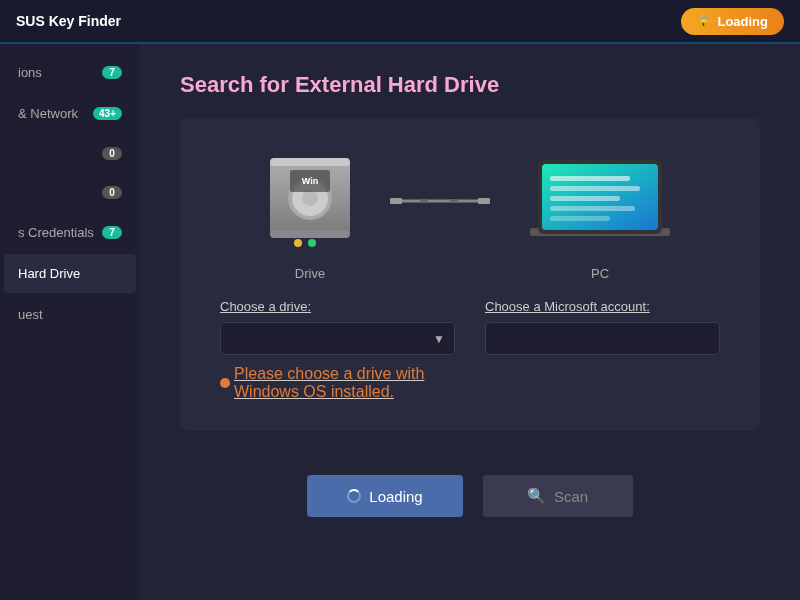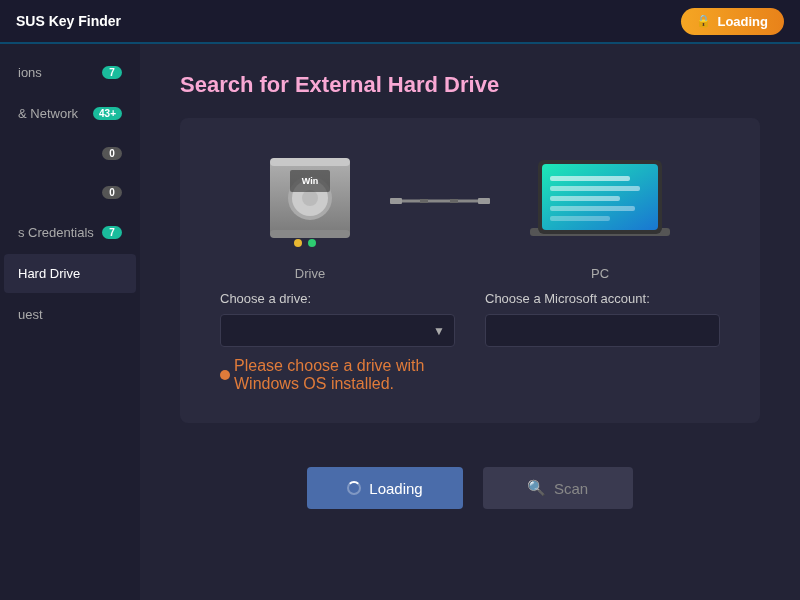--- a/index.html
+++ b/index.html
@@ -112,21 +112,21 @@
       flex-direction: column;
       align-items: center;
     }
 
     
     .illustration {
       display: flex;
       align-items: center;
       justify-content: flex-start;
       gap: 30px;
-      margin-bottom: 0;
+      margin-bottom: 8px;
     }
     .drive-container, .pc-container {
       display: flex;
       flex-direction: column;
       align-items: center;
       gap: 8px;
     }
     .icon-label {
       color: #aaa;
       font-size: 13px;
@@ -144,20 +144,21 @@
       display: flex;
       gap: 30px;
       width: 100%;
       margin-top: 10px;
     }
     .form-group {
       flex: 1;
       display: flex;
       flex-direction: column;
       gap: 8px;
+      text-decoration: underline;
     }
     .form-label {
       color: #ccc;
       font-size: 13px;
     }
     .form-select {
       background: #1e1e30;
       border: 1px solid #3a3a50;
       color: #ccc;
       padding: 8px 12px;

